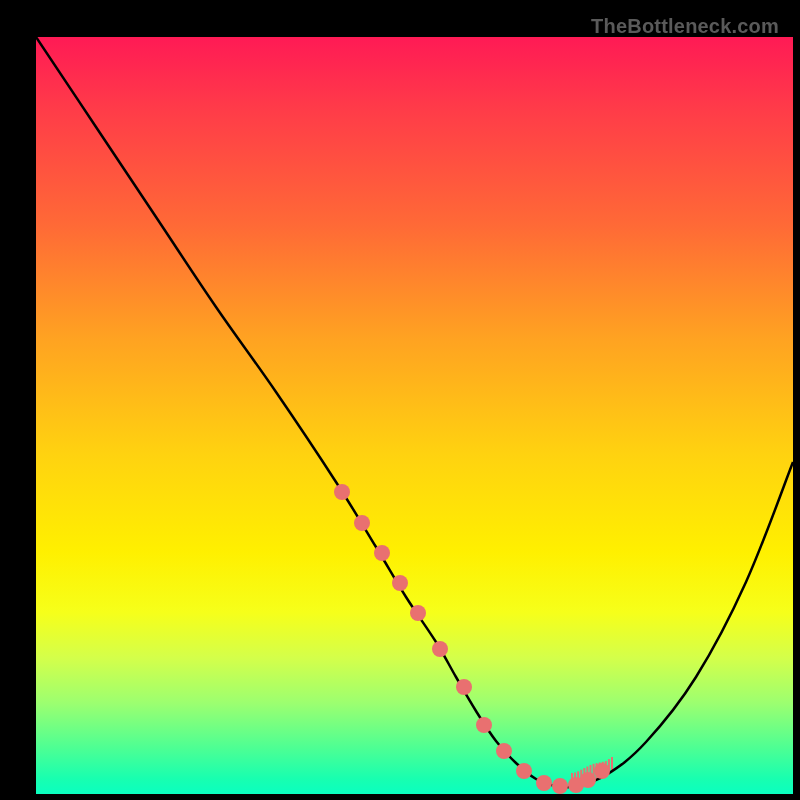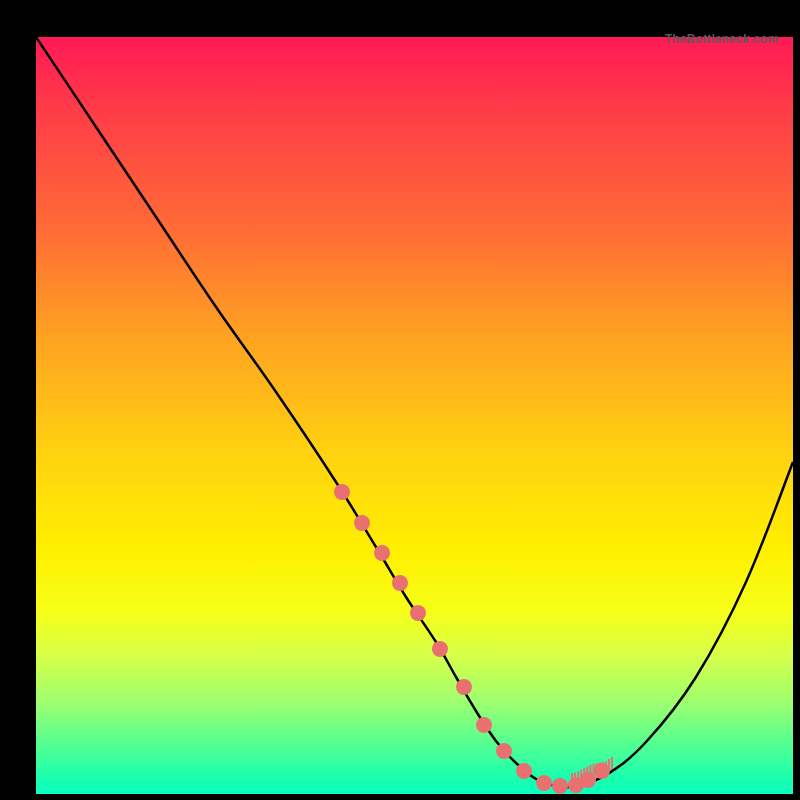--- a/index.html
+++ b/index.html
@@ -47,24 +47,24 @@
     );
   }
   .curve-svg {
     position: absolute;
     inset: 0;
     width: 100%;
     height: 100%;
   }
   .watermark {
     position: absolute;
-    top: 17px;
+    top: 0px;
     right: 6px;
     color: #5a5a5a;
-    font-size: 12px;
+    font-size: 20px;
     font-weight: 600;
     letter-spacing: 0.2px;
     user-select: none;
   }
 </style>
 </head>
 <body>
 
 <div class="frame">
   <div class="plot-area">

